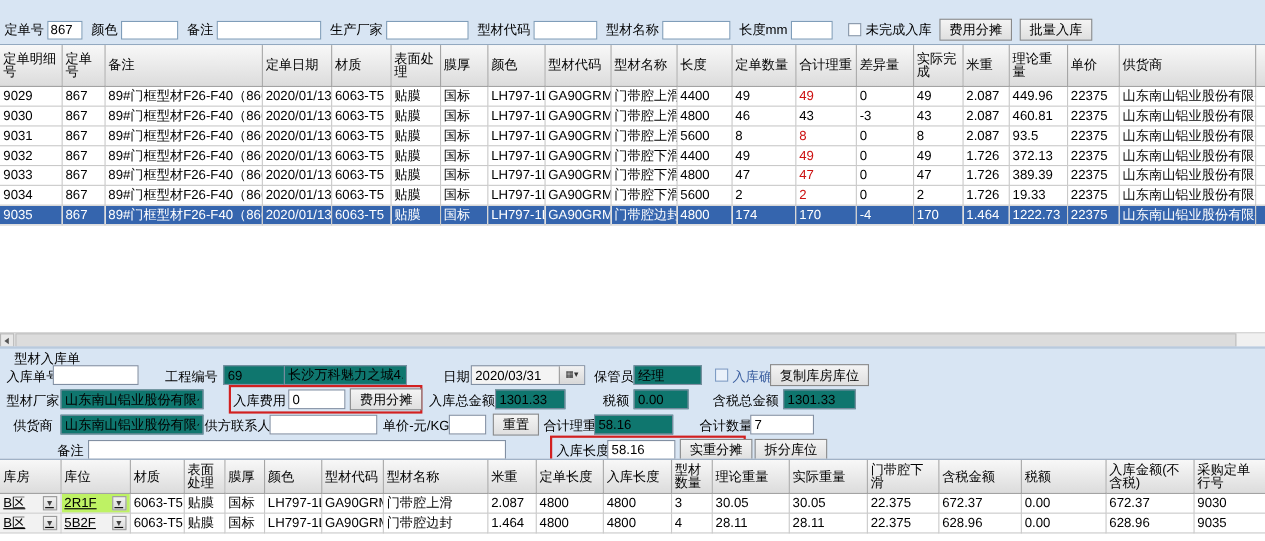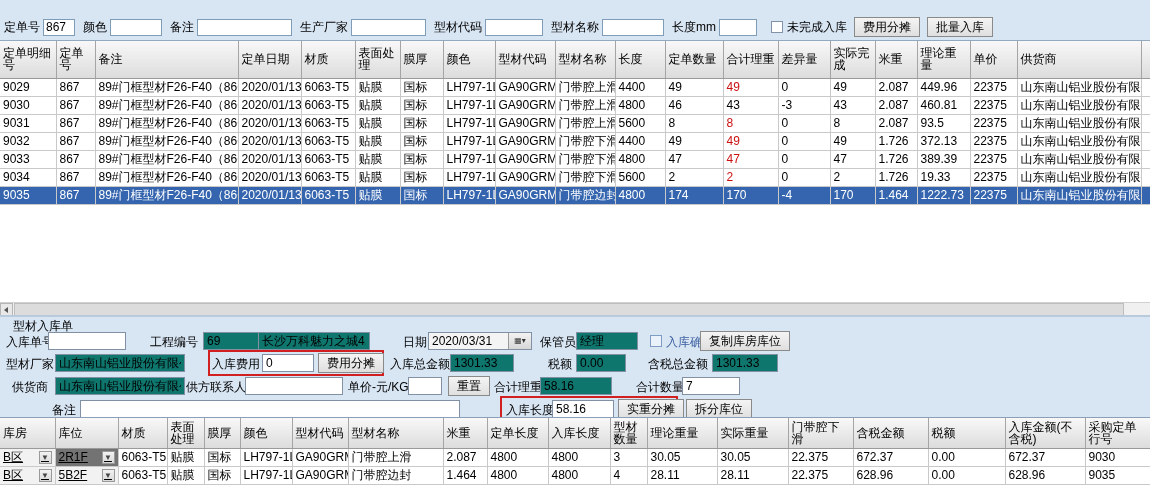--- a/index.html
+++ b/index.html
@@ -416,21 +416,21 @@
             </tr>
           </thead>
           <tbody>
             <tr>
               <td style="background: rgb(242, 242, 242);">
                 <div class="combo">
                   <span>B区</span>
                   <span class="arr">▼</span>
                 </div>
               </td>
-              <td style="background: #737373;">
+              <td style="background: #bef264;">
                 <div class="combo">
                   <span>2R1F</span>
                   <span class="arr">▼</span>
                 </div>
               </td>
               <td>6063-T5</td>
               <td>贴膜</td>
               <td>国标</td>
               <td>LH797-1LL0</td>
               <td>GA90GRM03</td>

